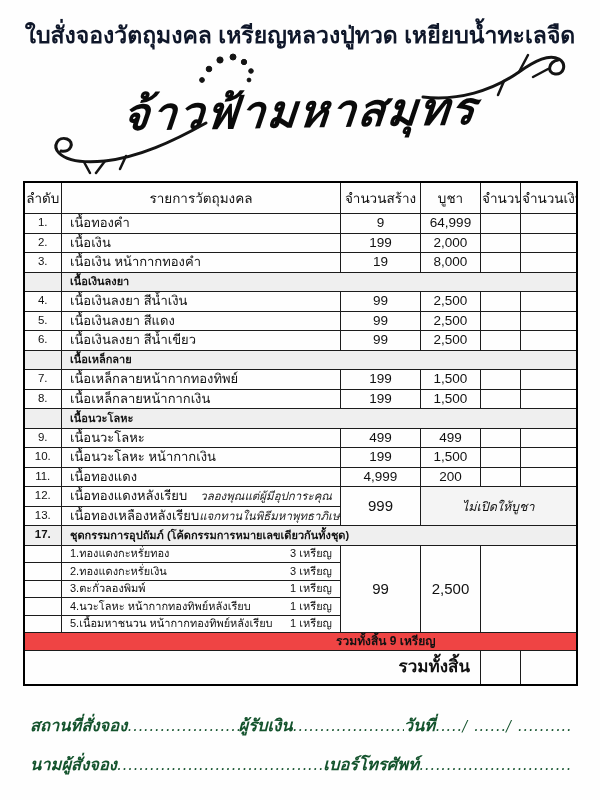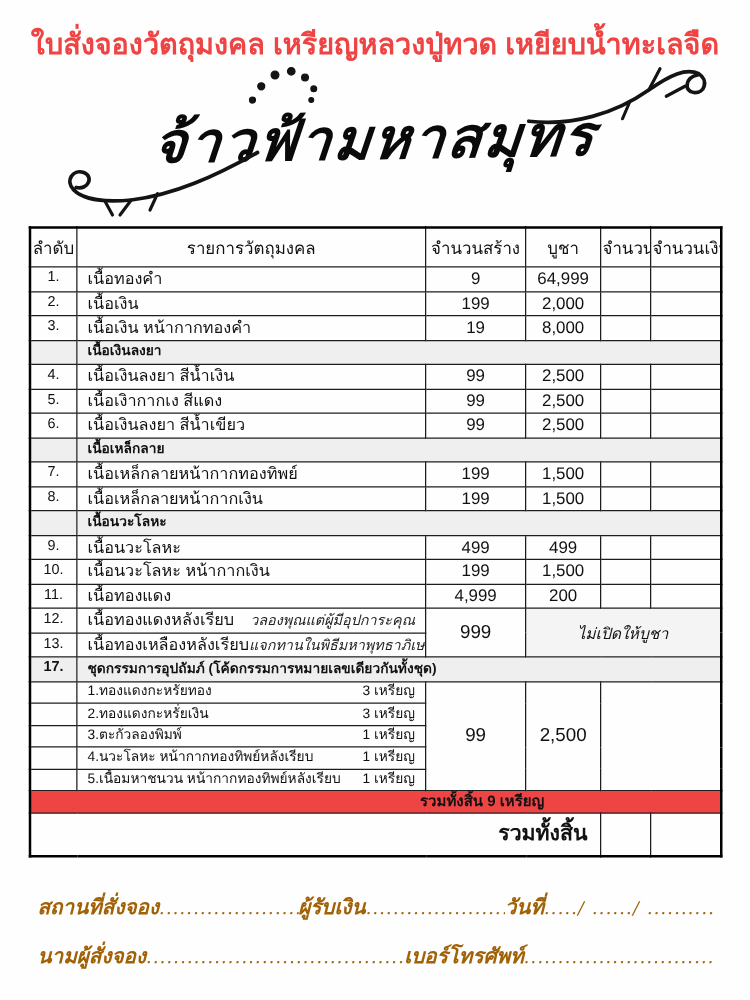--- a/index.html
+++ b/index.html
@@ -1,20 +1,20 @@
 <!DOCTYPE html>
 <html><head>
 <meta charset="utf-8">
 <style>
   html,body{margin:0;padding:0;}
   body{width:600px;height:800px;background:#ffffff;color:#111;
        font-family:"Liberation Sans",sans-serif;-webkit-font-smoothing:antialiased;}
   .page{position:relative;width:600px;height:800px;background:#fefefe;overflow:hidden;}
 
-  .title{margin-top:17px;text-align:center;font-size:23px;font-weight:bold;color:#ef4444;}
+  .title{margin-top:17px;text-align:center;font-size:23px;font-weight:bold;color:#0f172a;}
 
   .brand-wrap{position:relative;height:104px;margin-top:6px;}
   .brand{position:absolute;left:0;right:0;top:16px;text-align:center;
          font-family:"DejaVu Serif",serif;font-style:italic;font-weight:bold;
          font-size:45px;letter-spacing:2px;color:#0a0a0a;transform:skewX(-6deg) rotate(-1deg);}
   .fl-right{position:absolute;right:30px;top:-12px;}
   .fl-left{position:absolute;left:44px;bottom:-16px;}
   .dot-arc{position:absolute;left:196px;top:-10px;}
 
   table.order{margin:18px auto 0;border-collapse:collapse;table-layout:fixed;
@@ -38,21 +38,21 @@
   .sub-in{display:flex;justify-content:space-between;align-items:baseline;}
   .sub-qty{padding-right:4px;}
   tr.subtotal td{background:#ef4444;text-align:right;font-weight:bold;
                  font-size:12px;height:15px;padding-right:140px;}
   tr.grand td{height:31px;}
   td.grand-label{text-align:right;font-weight:bold;font-size:17px;padding-right:10px;}
 
   .footer{margin:26px 28px 0 30px;}
   .f-line{display:flex;align-items:baseline;white-space:nowrap;
           font-family:"DejaVu Serif",serif;font-style:italic;font-weight:bold;
-          font-size:16.5px;color:#a16207;}
+          font-size:16.5px;color:#14532d;}
   .f-line + .f-line{margin-top:13px;}
   .f-label{flex:none;}
   .dots{flex:1 1 0;overflow:hidden;font-weight:normal;font-size:14px;letter-spacing:1px;}
   .date-dots{flex:none;font-weight:normal;font-size:14px;letter-spacing:1px;}
   .contact{margin-top:19px;text-align:center;font-size:19px;letter-spacing:1.5px;
            color:#0c0c0c;font-family:"Liberation Sans",sans-serif;}
   svg path,svg circle{stroke:#141414;}
 </style>
 </head>
 <body>
@@ -143,21 +143,21 @@
       <tr>
         <td class="c-no">4.</td>
         <td class="c-item">เนื้อเงินลงยา สีน้ำเงิน</td>
         <td class="c-made">99</td>
         <td class="c-price">2,500</td>
         <td class="c-qty"></td>
         <td class="c-amt"></td>
       </tr>
       <tr>
         <td class="c-no">5.</td>
-        <td class="c-item">เนื้อเงิากากเง สีแดง</td>
+        <td class="c-item">เนื้อเงินลงยา สีแดง</td>
         <td class="c-made">99</td>
         <td class="c-price">2,500</td>
         <td class="c-qty"></td>
         <td class="c-amt"></td>
       </tr>
       <tr>
         <td class="c-no">6.</td>
         <td class="c-item">เนื้อเงินลงยา สีน้ำเขียว</td>
         <td class="c-made">99</td>
         <td class="c-price">2,500</td>

